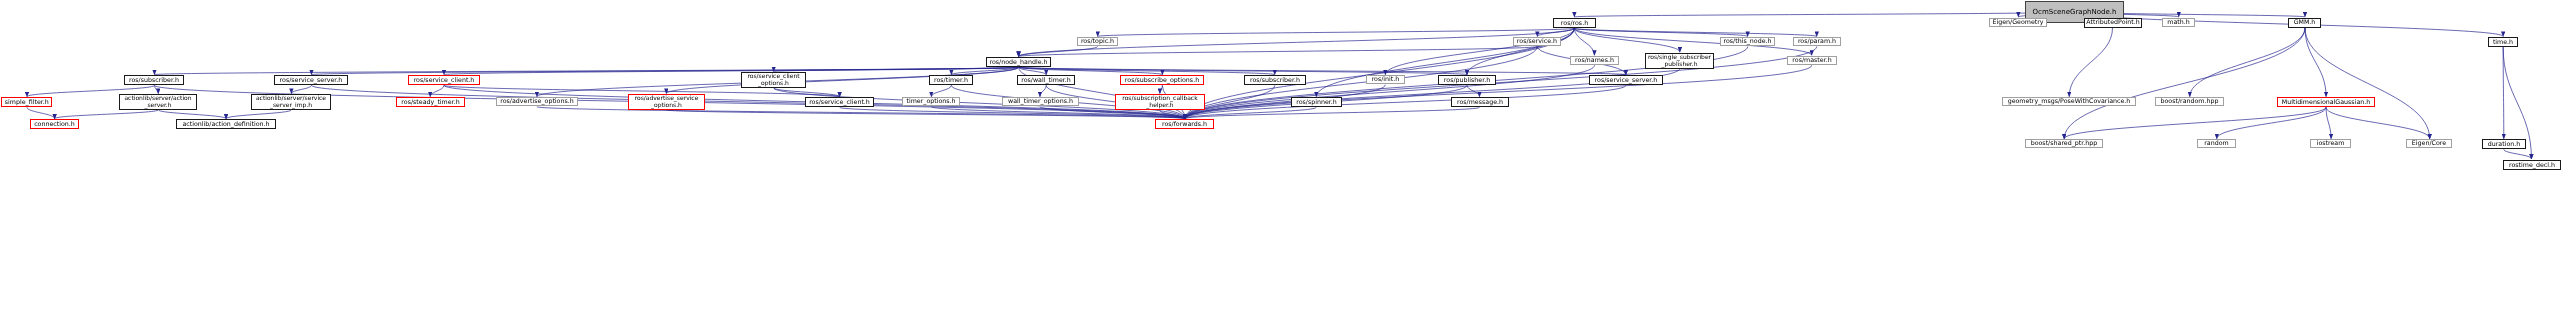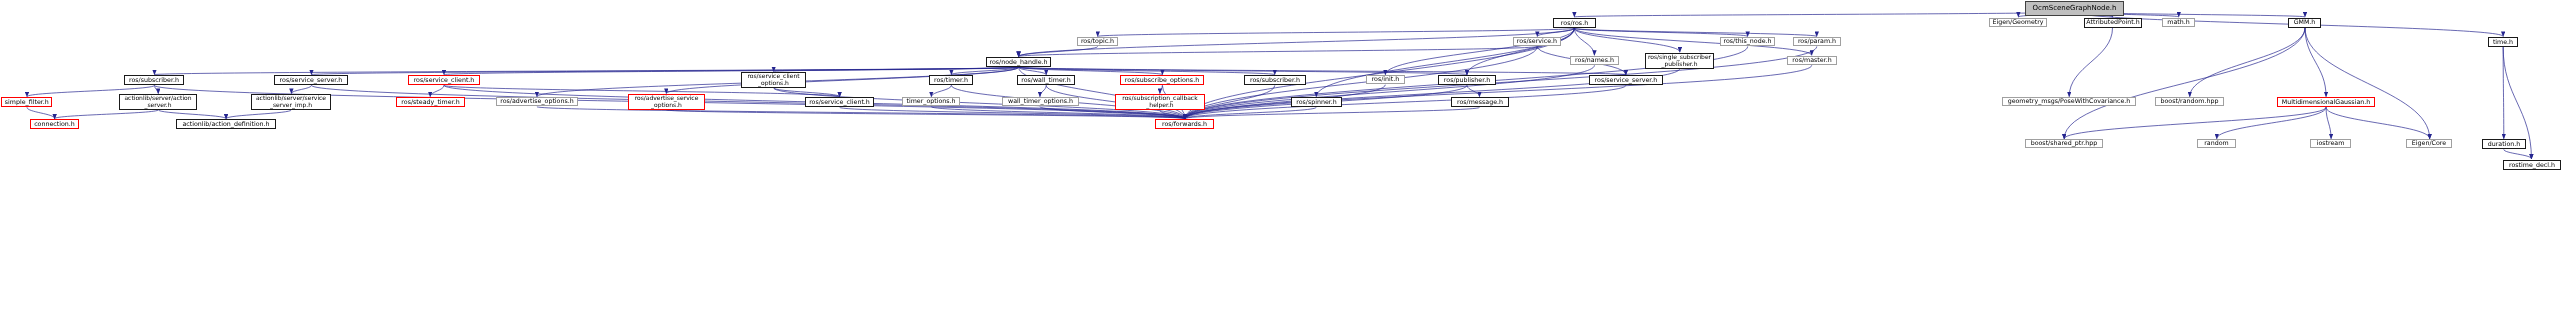--- a/index.html
+++ b/index.html
@@ -107,21 +107,21 @@
         <path d="M2096,171 C2096,179.1 1887,180.9 1887,189" marker-end="url(#ah)"></path>
         <path d="M2356,171 C2356,179.1 1887,180.9 1887,189" marker-end="url(#ah)"></path>
         <path d="M2675,109 C2675,145 1887,153 1887,189" marker-end="url(#ah)"></path>
         <path d="M2539,104 C2539,142.25 1887,150.75 1887,189" marker-end="url(#ah)"></path>
         <path d="M2885,104 C2885,142.25 1887,150.75 1887,189" marker-end="url(#ah)"></path>
         <path d="M2783,74 C2783,125.75 1887,137.25 1887,189" marker-end="url(#ah)"></path>
         <path d="M2893,74 C2893,125.75 1887,137.25 1887,189" marker-end="url(#ah)"></path>
       </g>
   </svg>
   <div id="node-layer">
-      <div class="node root" style="left: 2025px; top: 1.3px; width: 99px; height: 15px;">OcmSceneGraphNode.h</div>
+      <div class="node root" style="left: 2025px; top: 1.3px; width: 99px; height: 22px;">OcmSceneGraphNode.h</div>
       <div class="node bold" style="left: 1553px; top: 17.6px; width: 43px; height: 10.7px;">ros/ros.h</div>
       <div class="node" style="left: 1989px; top: 17.6px; width: 58px; height: 9.4px;">Eigen/Geometry</div>
       <div class="node bold" style="left: 2084px; top: 17.6px; width: 58px; height: 10px;">AttributedPoint.h</div>
       <div class="node" style="left: 2162px; top: 17.6px; width: 33px; height: 9.4px;">math.h</div>
       <div class="node bold" style="left: 2288px; top: 17.6px; width: 33px; height: 10px;">GMM.h</div>
       <div class="node bold" style="left: 2488px; top: 37px; width: 30px; height: 10px;">time.h</div>
       <div class="node" style="left: 1077px; top: 37px; width: 41px; height: 9.4px;">ros/topic.h</div>
       <div class="node" style="left: 1513px; top: 37px; width: 48px; height: 9.4px;">ros/service.h</div>
       <div class="node" style="left: 1720px; top: 37px; width: 55px; height: 9.4px;">ros/this_node.h</div>
       <div class="node" style="left: 1793px; top: 37px; width: 48px; height: 9.4px;">ros/param.h</div>

